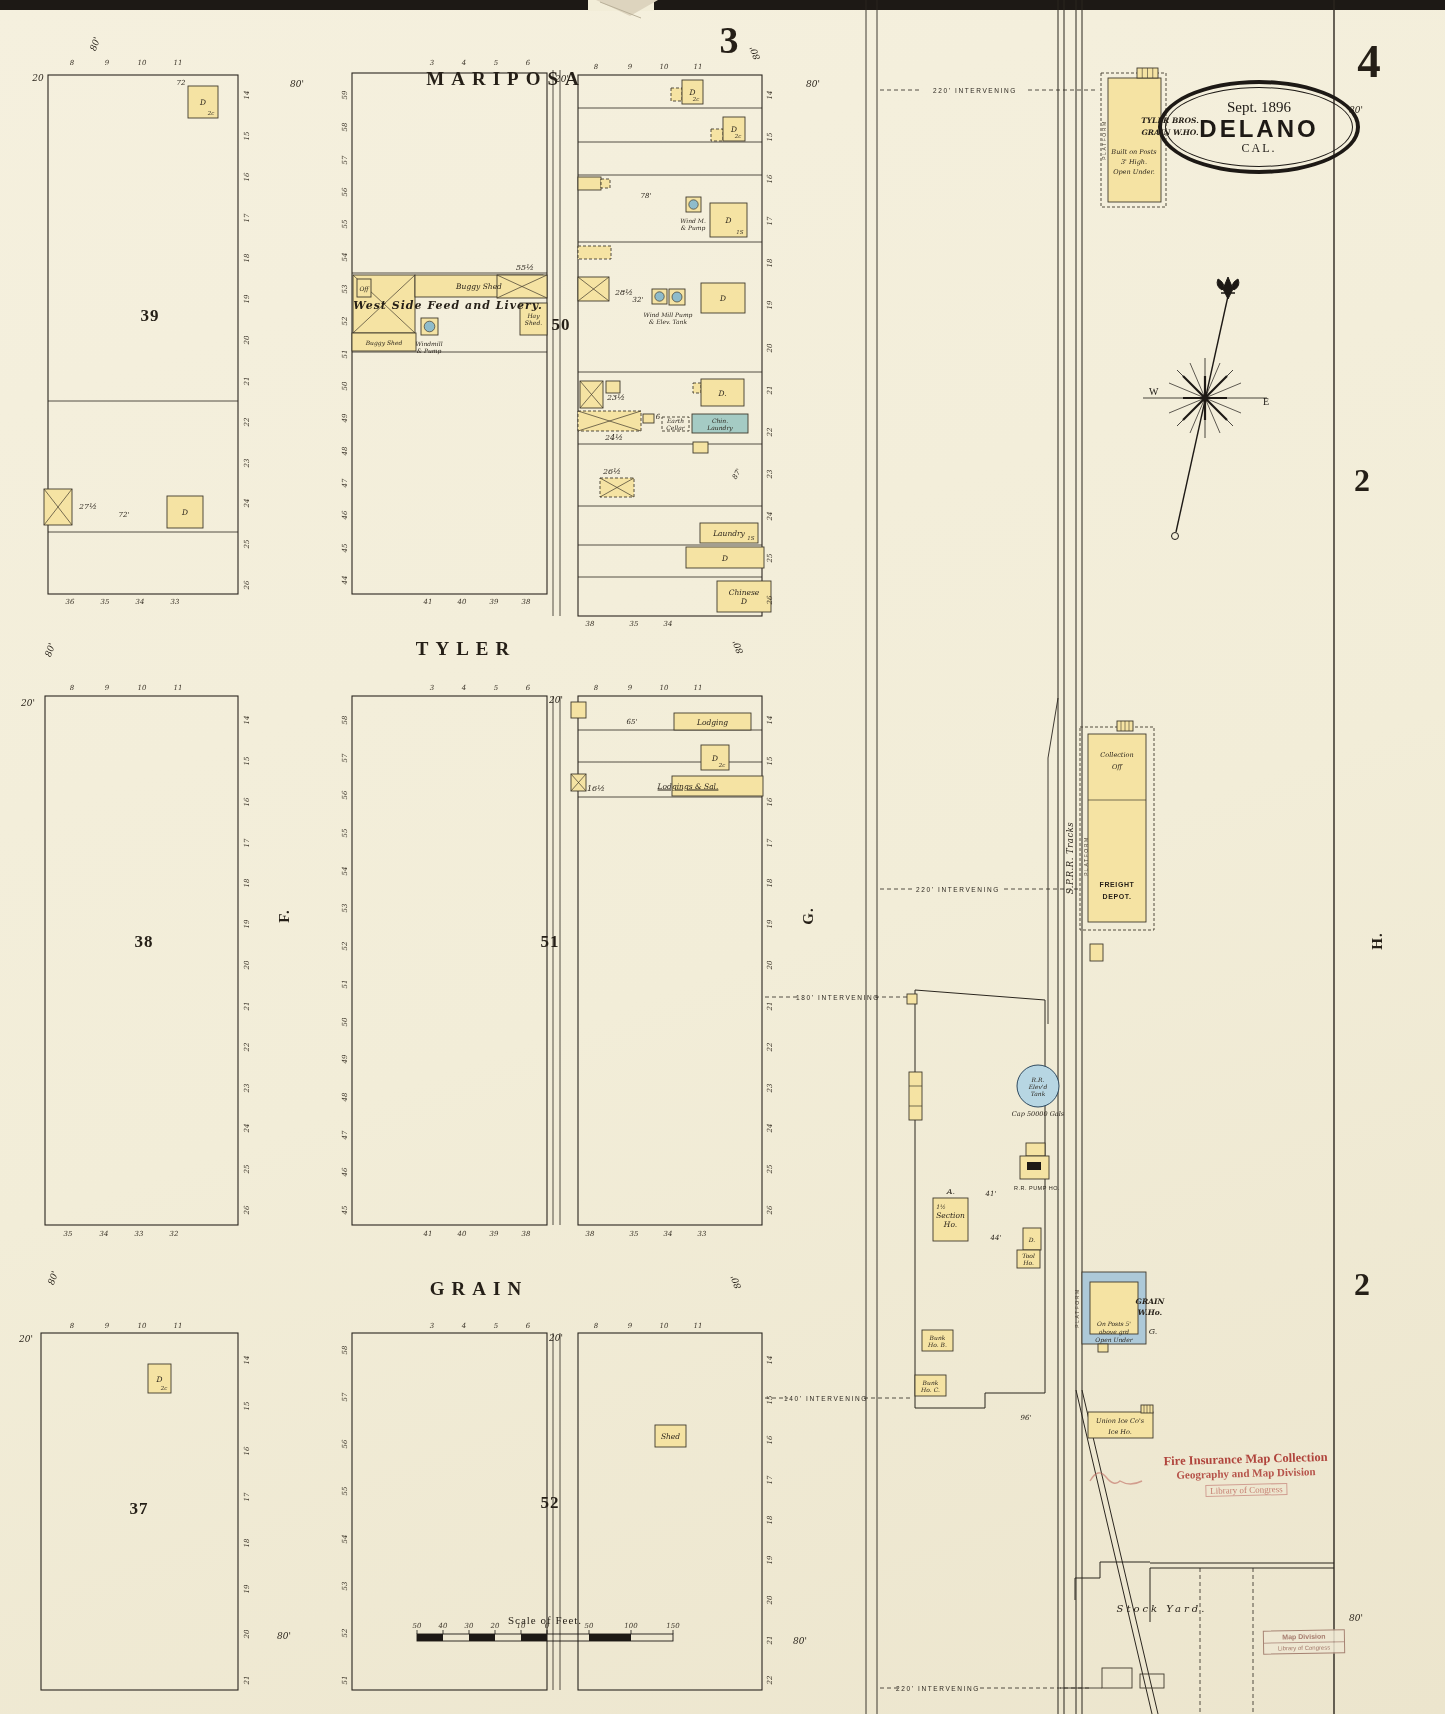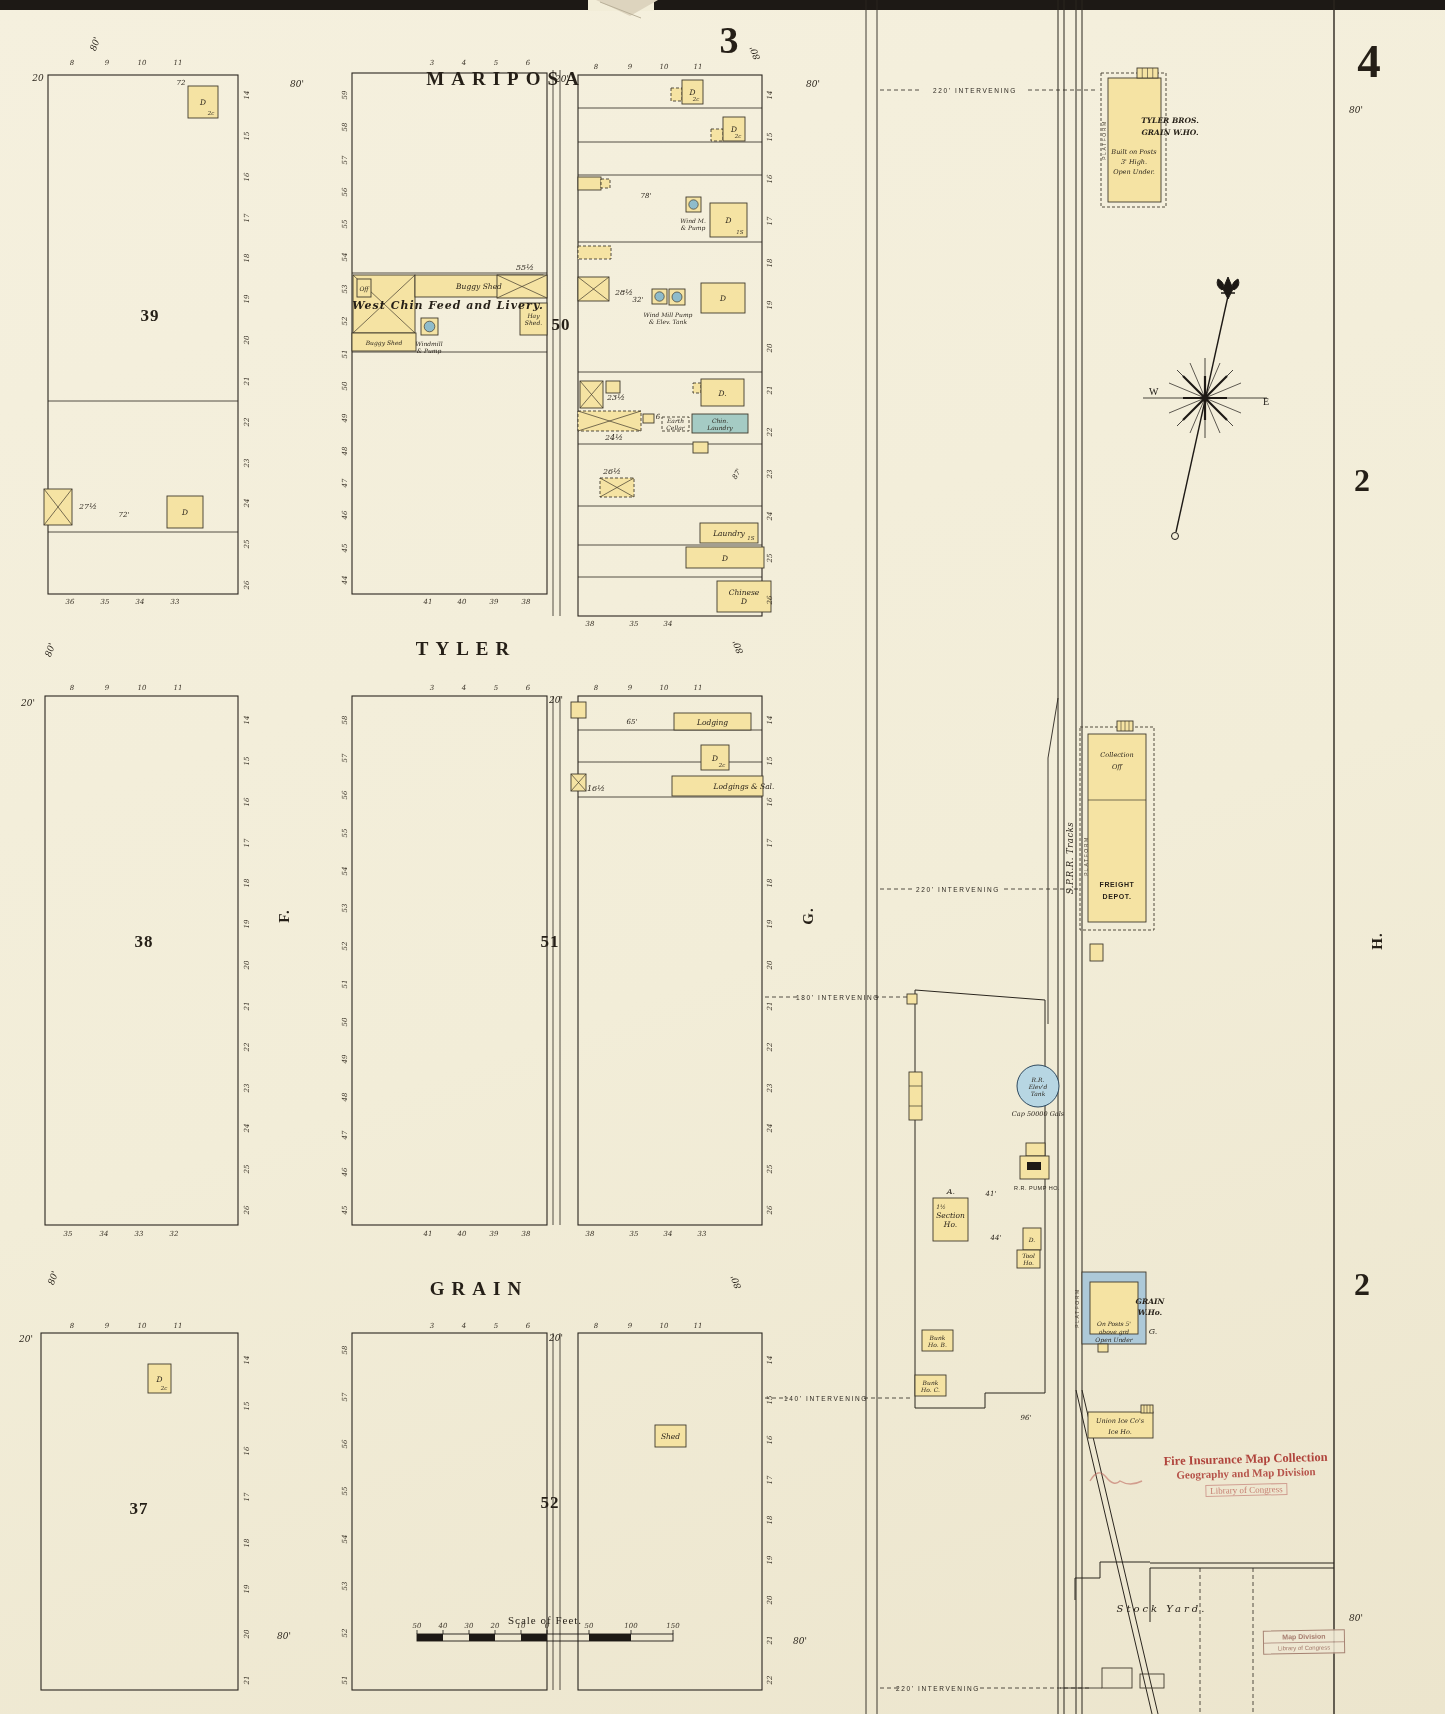--- a/index.html
+++ b/index.html
@@ -238,20 +238,25 @@
       <line x1="469" y1="1630" x2="469" y2="1634" stroke="#1d1915" stroke-width="0.8"></line>
       <line x1="495" y1="1630" x2="495" y2="1634" stroke="#1d1915" stroke-width="0.8"></line>
       <line x1="521" y1="1630" x2="521" y2="1634" stroke="#1d1915" stroke-width="0.8"></line>
       <line x1="547" y1="1630" x2="547" y2="1634" stroke="#1d1915" stroke-width="0.8"></line>
       <line x1="589" y1="1630" x2="589" y2="1634" stroke="#1d1915" stroke-width="0.8"></line>
       <line x1="631" y1="1630" x2="631" y2="1634" stroke="#1d1915" stroke-width="0.8"></line>
       <line x1="673" y1="1630" x2="673" y2="1634" stroke="#1d1915" stroke-width="0.8"></line>
       <path d="M1090 1481 q8 -14 16 -4 t14 4 q10 6 22 0" fill="none" stroke="#c06a60" stroke-width="1.4" opacity="0.6"></path>
     </svg>
 
+  <div id="title-oval">
+    <div class="dte">Sept. 1896</div>
+    <div class="cty">DELANO</div>
+    <div class="st">CAL.</div>
+  </div>
 
   <svg id="compass" width="170" height="300" style="left:1125px;top:255px;overflow:visible">
     <g stroke="#1d1915">
       <line x1="80" y1="143" x2="18" y2="143" stroke-width="0.8"></line>
       <line x1="80" y1="143" x2="142" y2="143" stroke-width="0.8"></line>
       <line x1="80" y1="143" x2="80" y2="103" stroke-width="0.8"></line>
       <line x1="80" y1="143" x2="80" y2="183" stroke-width="0.8"></line>
       <line x1="52" y1="115" x2="108" y2="171" stroke-width="0.8"></line>
       <line x1="108" y1="115" x2="52" y2="171" stroke-width="0.8"></line>
       <line x1="44" y1="128" x2="116" y2="158" stroke-width="0.7"></line>
@@ -482,21 +487,21 @@
 Laundry</div>
     <div class="lbl bl" style="left: 722.5px; top: 392.5px; transform: translate(-50%, -50%);">D.</div>
     <div class="lbl bl" style="left: 729px; top: 533px; transform: translate(-50%, -50%);">Laundry</div>
     <div class="lbl sub" style="left: 751px; top: 538px; transform: translate(-50%, -50%);">1S</div>
     <div class="lbl bl" style="left: 725px; top: 557.5px; transform: translate(-50%, -50%);">D</div>
     <div class="lbl bl" style="left: 744px; top: 596.5px; transform: translate(-50%, -50%);">Chinese
 D</div>
     <div class="lbl bl" style="left: 712.5px; top: 721.5px; transform: translate(-50%, -50%);">Lodging</div>
     <div class="lbl bl" style="left: 715px; top: 757.5px; transform: translate(-50%, -50%);">D</div>
     <div class="lbl sub" style="left: 722px; top: 765px; transform: translate(-50%, -50%);">2c</div>
-    <div class="lbl bl" style="left: 744px; top: 786px; transform: translate(-50%, -50%);">Lodgings &amp; Sal.</div>
+    <div class="lbl bl" style="left: 688px; top: 786px; transform: translate(-50%, -50%); text-decoration: underline;">Lodgings &amp; Sal.</div>
     <div class="lbl bl" style="left: 670.5px; top: 1436px; transform: translate(-50%, -50%);">Shed</div>
     <div class="lbl bl" style="left: 159.5px; top: 1378.5px; transform: translate(-50%, -50%);">D</div>
     <div class="lbl sub" style="left: 164px; top: 1388px; transform: translate(-50%, -50%);">2c</div>
     <div class="lbl bl" style="left: 950.5px; top: 1219.5px; transform: translate(-50%, -50%);">Section
 Ho.</div>
     <div class="lbl bl5" style="left: 1032px; top: 1239px; transform: translate(-50%, -50%);">D.</div>
     <div class="lbl bl5" style="left: 1028.5px; top: 1259px; transform: translate(-50%, -50%);">Tool
 Ho.</div>
     <div class="lbl bl5" style="left: 937.5px; top: 1340.5px; transform: translate(-50%, -50%);">Bunk
 Ho. B.</div>
@@ -537,21 +542,21 @@
     <div class="lbl dim" style="left: 562px; top: 79px; transform: translate(-50%, -50%);">20'</div>
     <div class="lbl dim" style="left: 28px; top: 703px; transform: translate(-50%, -50%);">20'</div>
     <div class="lbl dim" style="left: 556px; top: 700px; transform: translate(-50%, -50%);">20'</div>
     <div class="lbl dim" style="left: 26px; top: 1339px; transform: translate(-50%, -50%);">20'</div>
     <div class="lbl dim" style="left: 556px; top: 1338px; transform: translate(-50%, -50%);">20'</div>
     <div class="lbl surv" style="left: 975px; top: 90px; transform: translate(-50%, -50%);">220' INTERVENING</div>
     <div class="lbl surv" style="left: 958px; top: 889px; transform: translate(-50%, -50%);">220' INTERVENING</div>
     <div class="lbl surv" style="left: 838px; top: 997px; transform: translate(-50%, -50%);">180' INTERVENING</div>
     <div class="lbl surv" style="left: 826px; top: 1398px; transform: translate(-50%, -50%);">140' INTERVENING</div>
     <div class="lbl surv" style="left: 938px; top: 1688px; transform: translate(-50%, -50%);">220' INTERVENING</div>
-    <div class="lbl livery" style="left: 448px; top: 305px; transform: translate(-50%, -50%);">West Chin Feed and Livery.</div>
+    <div class="lbl livery" style="left: 448px; top: 305px; transform: translate(-50%, -50%);">West Side Feed and Livery.</div>
     <div class="lbl t7" style="left: 525px; top: 267px; transform: translate(-50%, -50%);">55½</div>
     <div class="lbl t6" style="left: 181px; top: 83px; transform: translate(-50%, -50%);">72</div>
     <div class="lbl t7" style="left: 88px; top: 506px; transform: translate(-50%, -50%);">27½</div>
     <div class="lbl t6" style="left: 124px; top: 515px; transform: translate(-50%, -50%);">72'</div>
     <div class="lbl t6" style="left: 646px; top: 196px; transform: translate(-50%, -50%);">78'</div>
     <div class="lbl t7" style="left: 624px; top: 292px; transform: translate(-50%, -50%);">28½</div>
     <div class="lbl t6" style="left: 638px; top: 300px; transform: translate(-50%, -50%);">32'</div>
     <div class="lbl t7" style="left: 616px; top: 397px; transform: translate(-50%, -50%);">23½</div>
     <div class="lbl t7" style="left: 614px; top: 437px; transform: translate(-50%, -50%);">24½</div>
     <div class="lbl t7" style="left: 612px; top: 471px; transform: translate(-50%, -50%);">26½</div>

